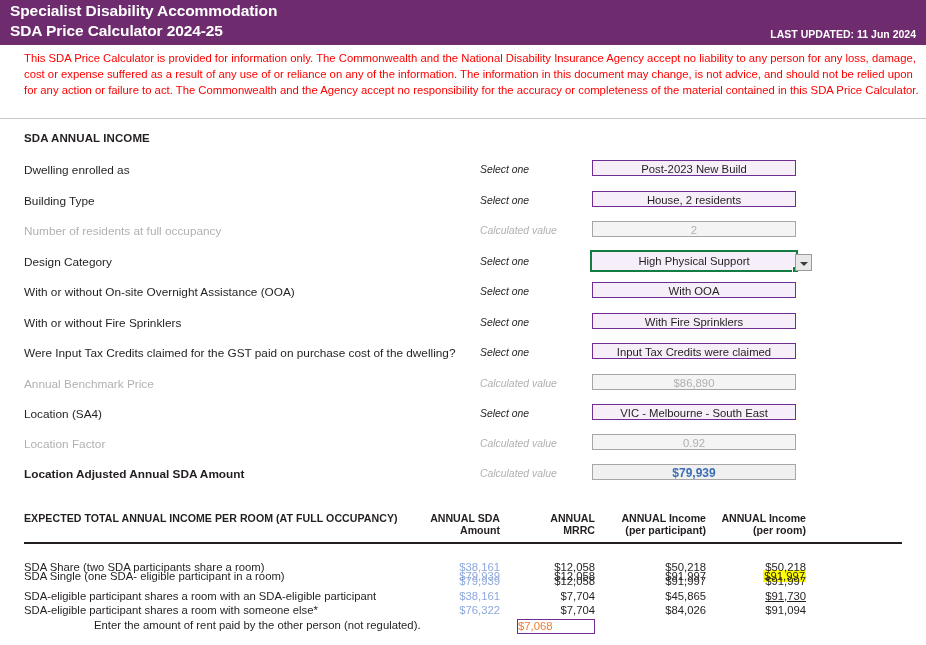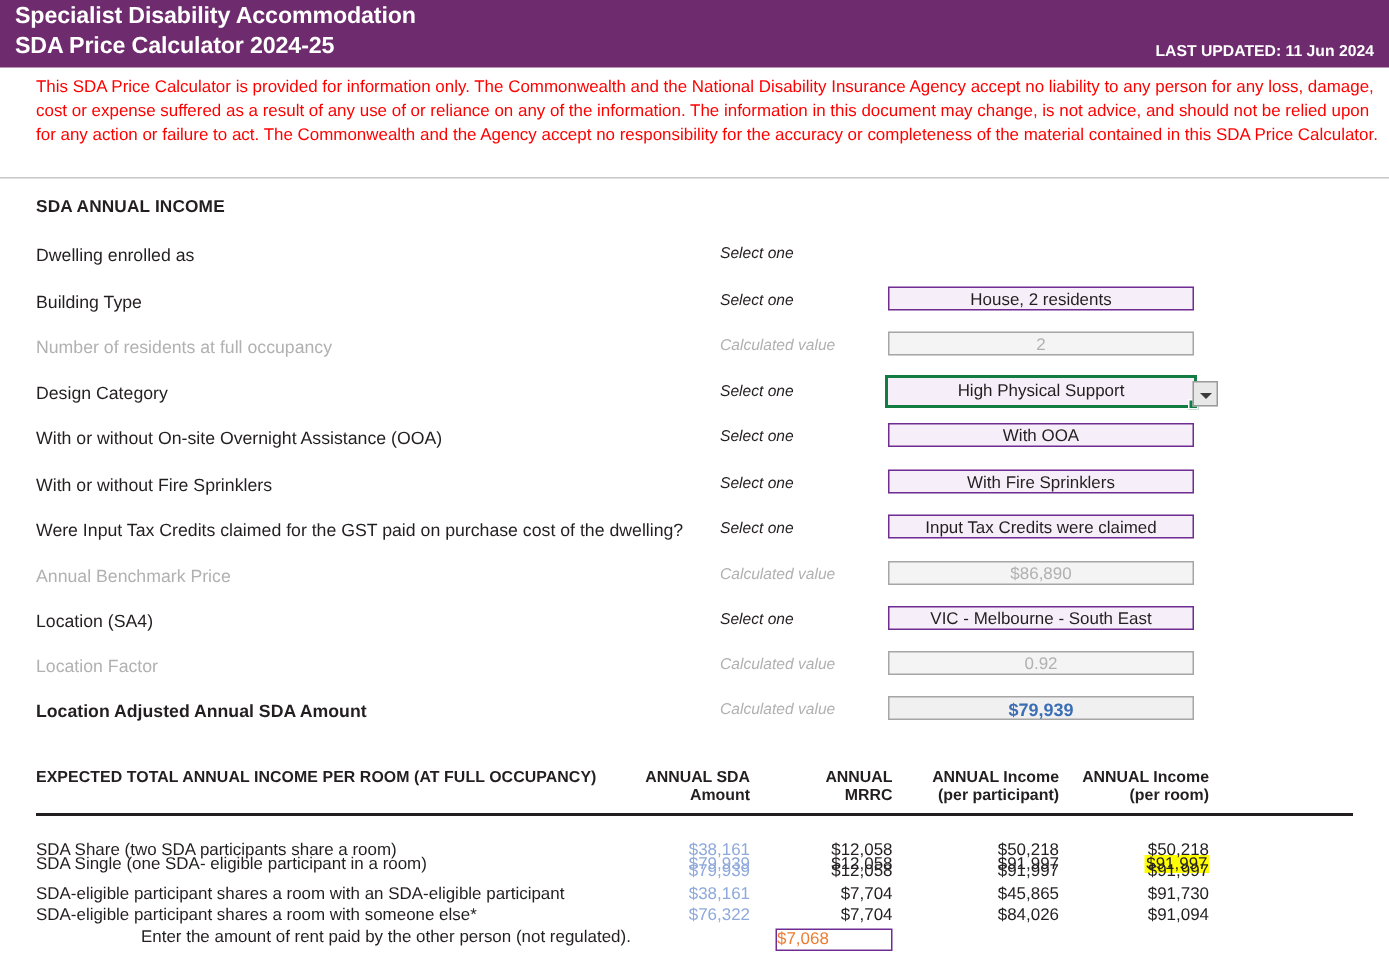--- a/index.html
+++ b/index.html
@@ -238,20 +238,21 @@
 
 <div class="disclaimer">This SDA Price Calculator is provided for information only.  The Commonwealth and the National Disability Insurance Agency accept no liability to any person for any loss, damage, cost or expense suffered as a result of any use of or reliance on any of the information.  The information in this document may change, is not advice, and should not be relied upon for any action or failure to act. The Commonwealth and the Agency accept no responsibility for the accuracy or completeness of the material contained in this SDA Price Calculator.</div>
 <div class="rule"></div>
 
 <div class="section-title">SDA ANNUAL INCOME</div>
 
 <div id="form-rows">
     <div class="form-row" style="top: 160px;">
       <div class="f-label">Dwelling enrolled as</div>
       <div class="f-hint">Select one</div>
+      <div class="f-box select">Post-2023 New Build</div>
     </div>
     <div class="form-row" style="top: 191px;">
       <div class="f-label">Building Type</div>
       <div class="f-hint">Select one</div>
       <div class="f-box select">House, 2 residents</div>
     </div>
     <div class="form-row" style="top: 221px;">
       <div class="f-label muted">Number of residents at full occupancy</div>
       <div class="f-hint muted">Calculated value</div>
       <div class="f-box calc">2</div>
@@ -341,21 +342,21 @@
       <div class="cv sda" style="left: 400px; width: 100px;">$79,939</div>
       <div class="cv" style="left: 505px; width: 90px;">$12,058</div>
       <div class="cv" style="left: 600px; width: 106px;">$91,997</div>
       <div class="cv" style="left: 706px; width: 100px;">$91,997</div>
     </div>
     <div class="trow" style="top: 589.8px;">
       <div class="rl">SDA-eligible participant shares a room with an SDA-eligible participant</div>
       <div class="cv sda" style="left: 400px; width: 100px;">$38,161</div>
       <div class="cv" style="left: 505px; width: 90px;">$7,704</div>
       <div class="cv" style="left: 600px; width: 106px;">$45,865</div>
-      <div class="cv" style="left: 706px; width: 100px;">$91,730</div>
+      <div class="cv" style="left: 706px; width: 100px; text-decoration: underline;">$91,730</div>
     </div>
     <div class="trow" style="top: 604.4px;">
       <div class="rl">SDA-eligible participant shares a room with someone else*</div>
       <div class="cv sda" style="left: 400px; width: 100px;">$76,322</div>
       <div class="cv" style="left: 505px; width: 90px;">$7,704</div>
       <div class="cv" style="left: 600px; width: 106px;">$84,026</div>
       <div class="cv" style="left: 706px; width: 100px;">$91,094</div>
     </div>
     <div class="trow" style="top: 619px;">
       <div class="rl indent">Enter the amount of rent paid by the other person (not regulated).</div>

